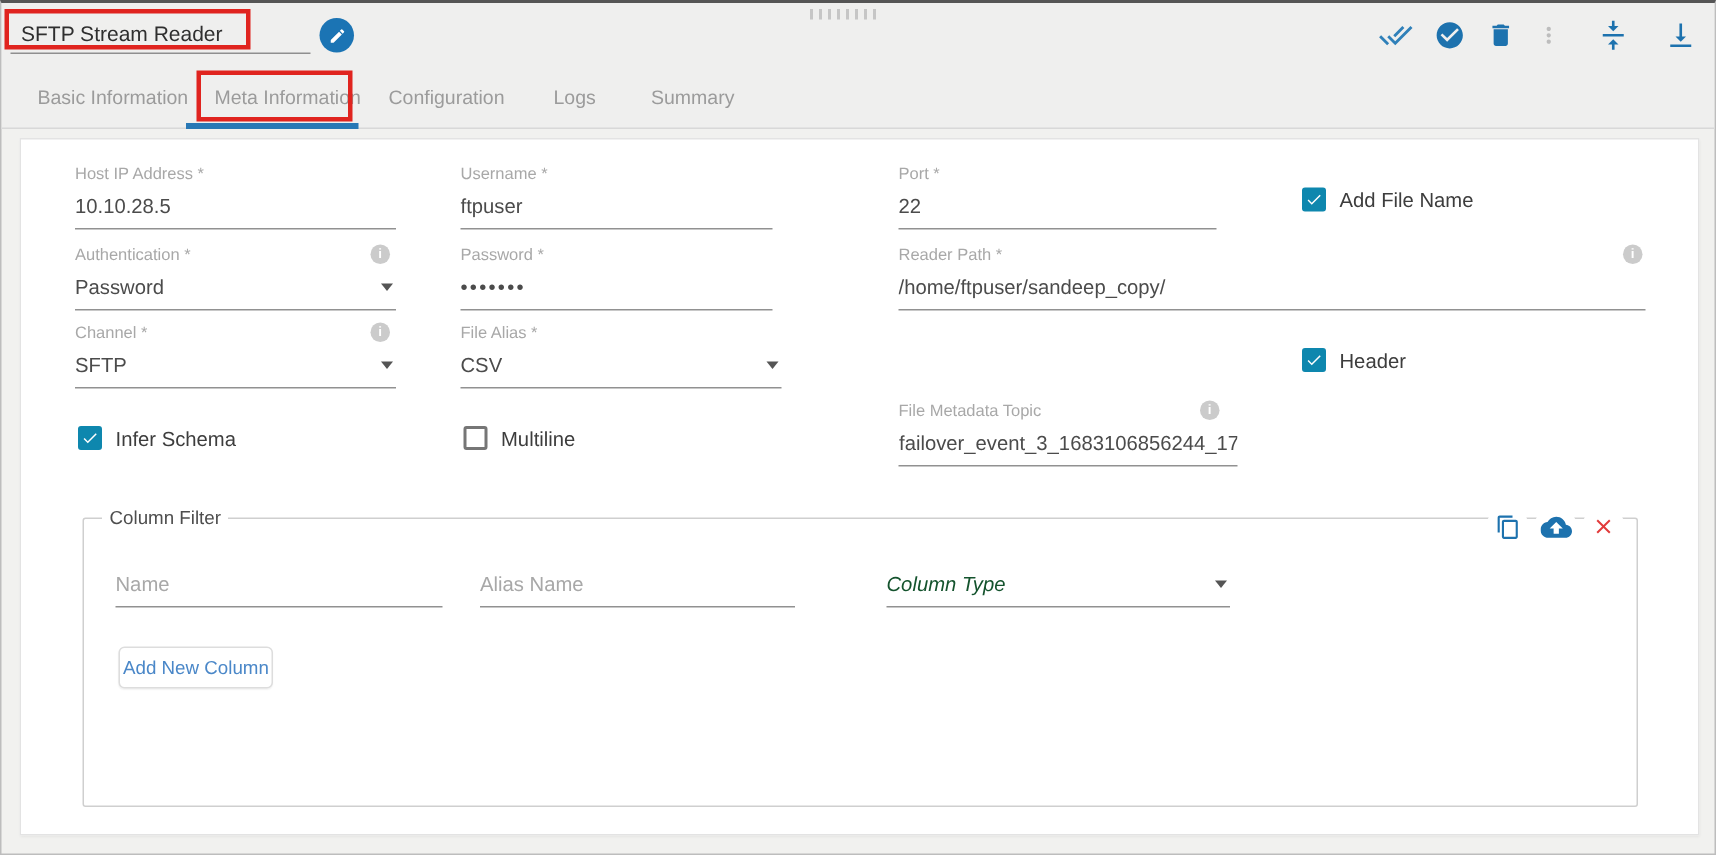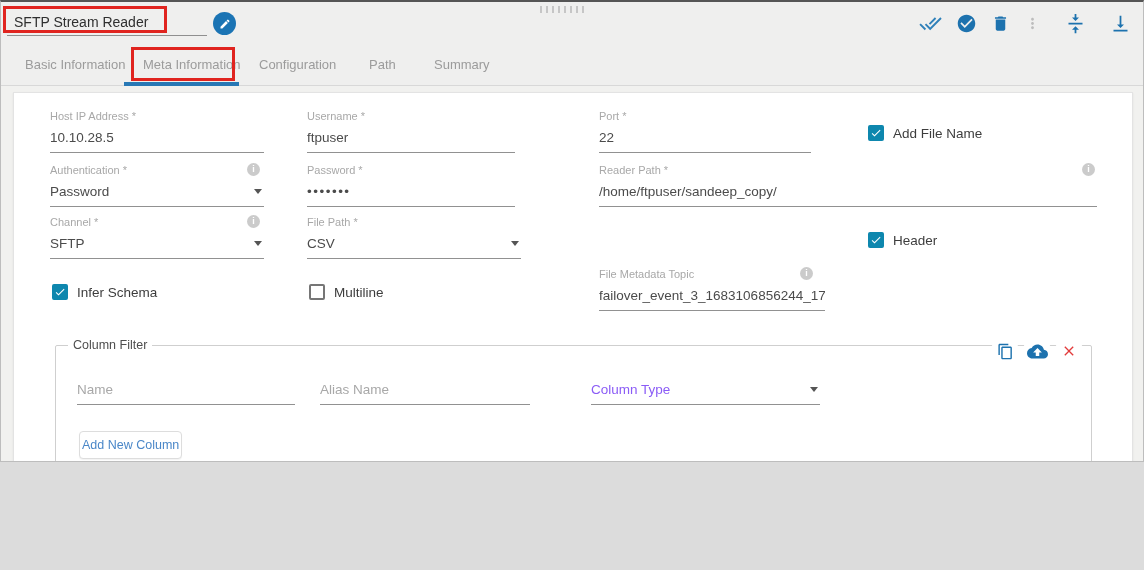--- a/index.html
+++ b/index.html
@@ -7,21 +7,21 @@
     --teal:#0e87ae;
     --red:#e0241f;
     --close-red:#e23b3b;
     --link:#4a87c8;
     --label:#a8a8a8;
     --value:#4b4b4b;
     --line:#919191;
   }
   *{margin:0;padding:0;box-sizing:border-box;font-family:"Liberation Sans",sans-serif;}
   body{background:#dcdcdc;}
-  .page{position:relative;width:1144px;height:462px;background:#f1f1ef;border:1px solid #bdbdbd;border-top:2px solid #555;overflow:hidden;}
+  .page{position:relative;width:1144px;height:570px;background:#f1f1ef;border:1px solid #bdbdbd;border-top:2px solid #555;overflow:hidden;}
 
   
   .header{position:absolute;left:0;top:0;width:100%;height:42px;background:#efefee;}
   .title-input{position:absolute;left:6px;top:8px;width:200px;height:26px;background:transparent;border:none;border-bottom:1px solid #8f8f8f;font-size:14px;color:#2f2f2f;padding:0 4px 2px 7px;outline:none;}
   .anno{position:absolute;border:3px solid var(--red);pointer-events:none;z-index:5;}
   .anno-title{left:2px;top:4px;width:164px;height:27px;}
   .edit-btn{position:absolute;left:212px;top:10px;width:23px;height:23px;border-radius:50%;background:#1b74b4;border:none;display:flex;align-items:center;justify-content:center;cursor:pointer;}
   .drag-handle{position:absolute;left:539px;top:4px;display:flex;gap:4px;cursor:grab;}
   .drag-handle i{display:block;width:2px;height:7px;background:#c6c6c6;}
   .header-actions{position:absolute;right:12px;top:0;height:42px;display:flex;align-items:center;gap:14px;}
@@ -52,21 +52,21 @@
   .cbx.checked svg{display:block;}
   .cbx-label{margin-left:9px;font-size:13.5px;color:#3d3d3d;}
 
   
   .cfilter{position:absolute;left:41px;top:245px;width:1037px;height:200px;border:1px solid #cfcfcf;border-radius:2px;}
   .cfilter legend{margin-left:12px;padding:0 5px;font-size:12.5px;color:#4e4e4e;}
   .cf-icons{position:absolute;top:-15px;right:8px;display:flex;gap:4px;}
   .cf-icon{width:28px;height:28px;border-radius:50%;background:#fff;border:none;display:flex;align-items:center;justify-content:center;cursor:pointer;padding:0;}
   .add-btn{position:absolute;left:23px;top:79px;background:#fff;border:1px solid #ddd;border-radius:4px;padding:6px 2px;font-size:12.5px;color:var(--link);cursor:pointer;box-shadow:0 1px 1px rgba(0,0,0,.05);}
   .ph::placeholder{color:#a8a8a8;opacity:1;}
-  .select .placeholder{color:#8b5cf6;}
+  .select .placeholder{color:#14532d;font-style:italic;}
 </style>
 </head>
 <body>
 
 <div class="page">
 
   <div class="header">
     <input class="title-input" value="SFTP Stream Reader" style="">
     <div class="anno anno-title"></div>
 
@@ -118,21 +118,21 @@
             <path fill="#1d72ae" d="M16 13h-3V3h-2v10H8l4 4 4-4zM4 19v2h16v-2H4z"></path>
           </svg>
       </button>
     </div>
   </div>
 
   <div class="tabbar">
     <span class="tab" style="left:24px">Basic Information</span>
     <span class="tab" style="left:142px">Meta Information</span>
     <span class="tab" style="left:258px">Configuration</span>
-    <span class="tab" style="left:368px">Path</span>
+    <span class="tab" style="left:368px">Logs</span>
     <span class="tab" style="left:433px">Summary</span>
     <div class="tab-underline"></div>
     <div class="anno anno-tab"></div>
   </div>
 
   <div class="card">
 
     <div class="field" style="left:36px;top:17px;width:214px">
       <div class="flabel">Host IP Address *</div>
       <input class="fcontrol" value="10.10.28.5" style="">
@@ -174,21 +174,21 @@
 
     <div class="field" style="left:36px;top:123px;width:214px">
       <div class="flabel">Channel *</div>
       <i class="info-dot" style="right:4px">i</i>
       <div class="fcontrol select">
         <span>SFTP</span>
         <span class="caret"></span>
       </div>
     </div>
     <div class="field" style="left:293px;top:123px;width:214px">
-      <div class="flabel">File Path *</div>
+      <div class="flabel">File Alias *</div>
       <div class="fcontrol select">
         <span>CSV</span>
         <span class="caret"></span>
       </div>
     </div>
     <div class="check-row" style="left:854px;top:139px">
       <span class="cbx checked">
         <svg width="12" height="12" viewBox="0 0 24 24">
             <path fill="#fff" d="M9 16.2 4.8 12l-1.4 1.4L9 19 21 7l-1.4-1.4z"></path>
           </svg>

